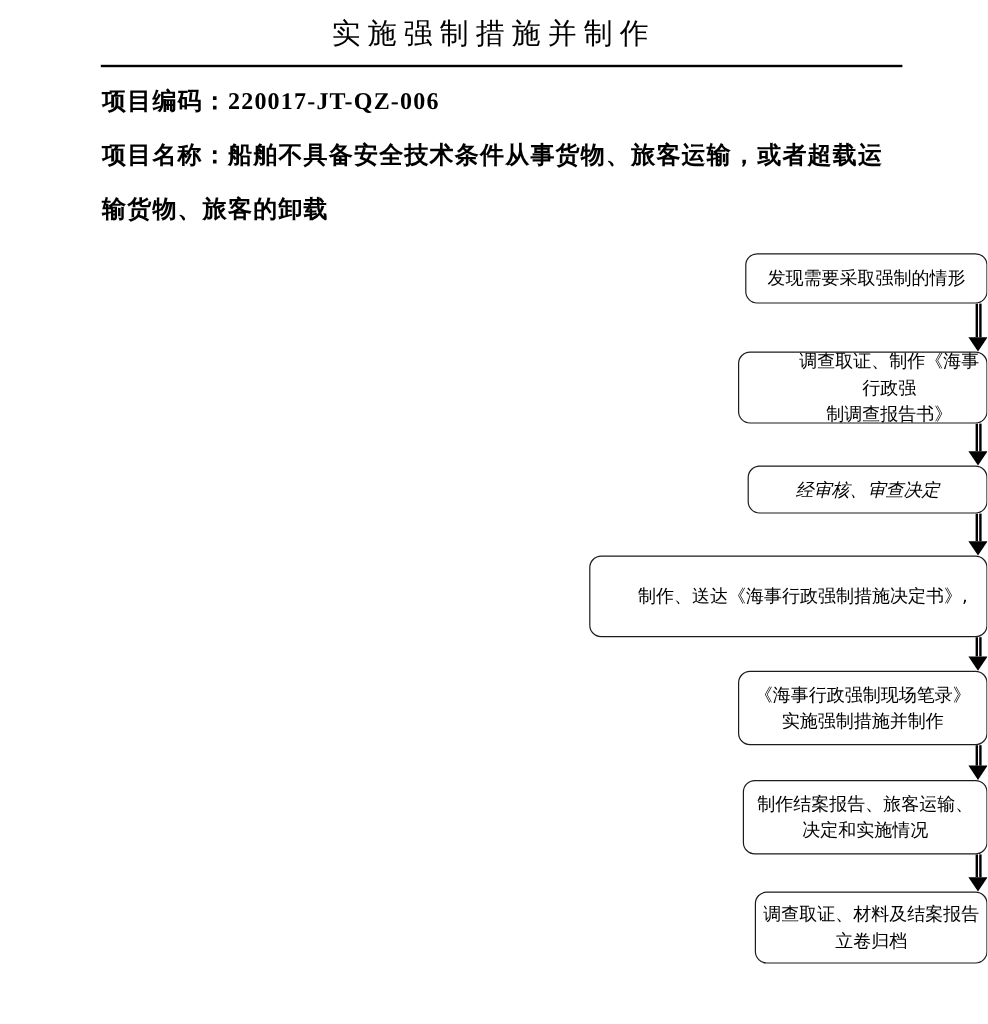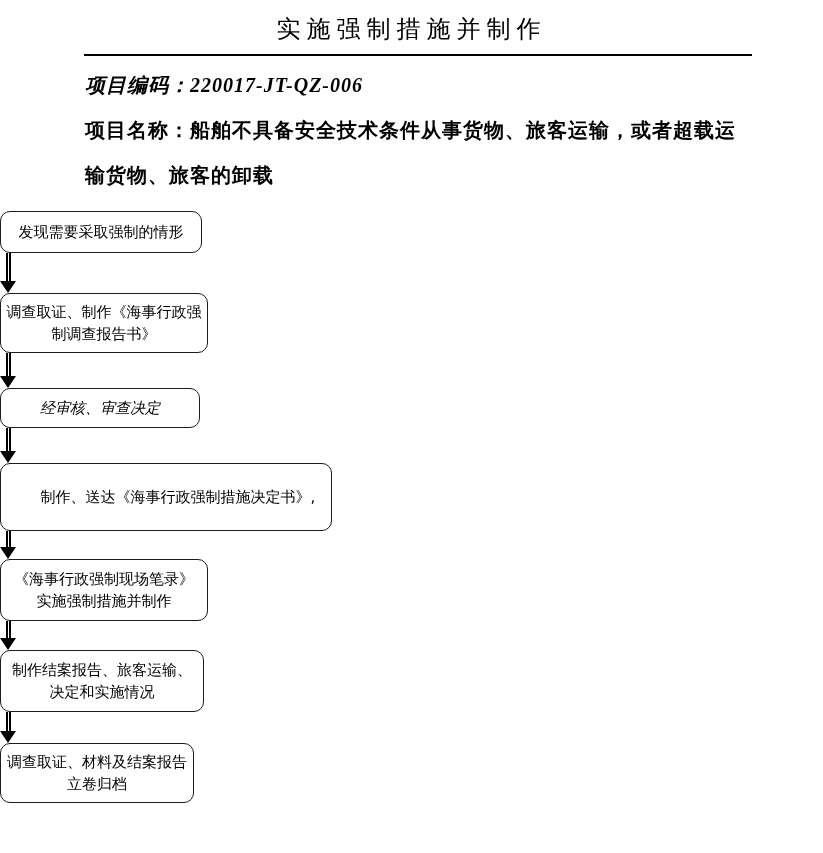--- a/index.html
+++ b/index.html
@@ -29,44 +29,44 @@
     height: 0;
   }
   
   .meta {
     margin: 7px 70px 0 85px;
     font-weight: bold;
     font-size: 20px;
     letter-spacing: 1px;
     line-height: 45px;
   }
-  .meta .code-line { white-space: nowrap; font-style: italic; }
+  .meta .code-line { white-space: nowrap; }
   
   .flowchart {
     margin-top: 13px;
     display: flex;
     flex-direction: column;
-    align-items: flex-start;
+    align-items: flex-end;
   }
   .flow-box {
     border: 1.5px solid #1c1c1c;
     border-radius: 10px;
     background: #fff;
     display: flex;
     flex-direction: column;
     justify-content: center;
     align-items: center;
     text-align: center;
     font-family: "DejaVu Sans", sans-serif;
     font-size: 15px;
     line-height: 22px;
     color: #000;
   }
   .b1 { width: 202px; height: 42px; }
-  .b2 { width: 208px; height: 60px; }
+  .b2 { width: 208px; height: 60px; padding-left: 44px; }
   .b3 { width: 200px; height: 40px; font-style: italic; }
   .b4 { width: 332px; height: 68px; padding-left: 24px; }
   .b5 { width: 208px; height: 62px; }
   .b6 { width: 204px; height: 62px; }
   .b7 { width: 194px; height: 60px; }
   
   .flow-arrow {
     display: flex;
     flex-direction: column;
     align-items: center;

